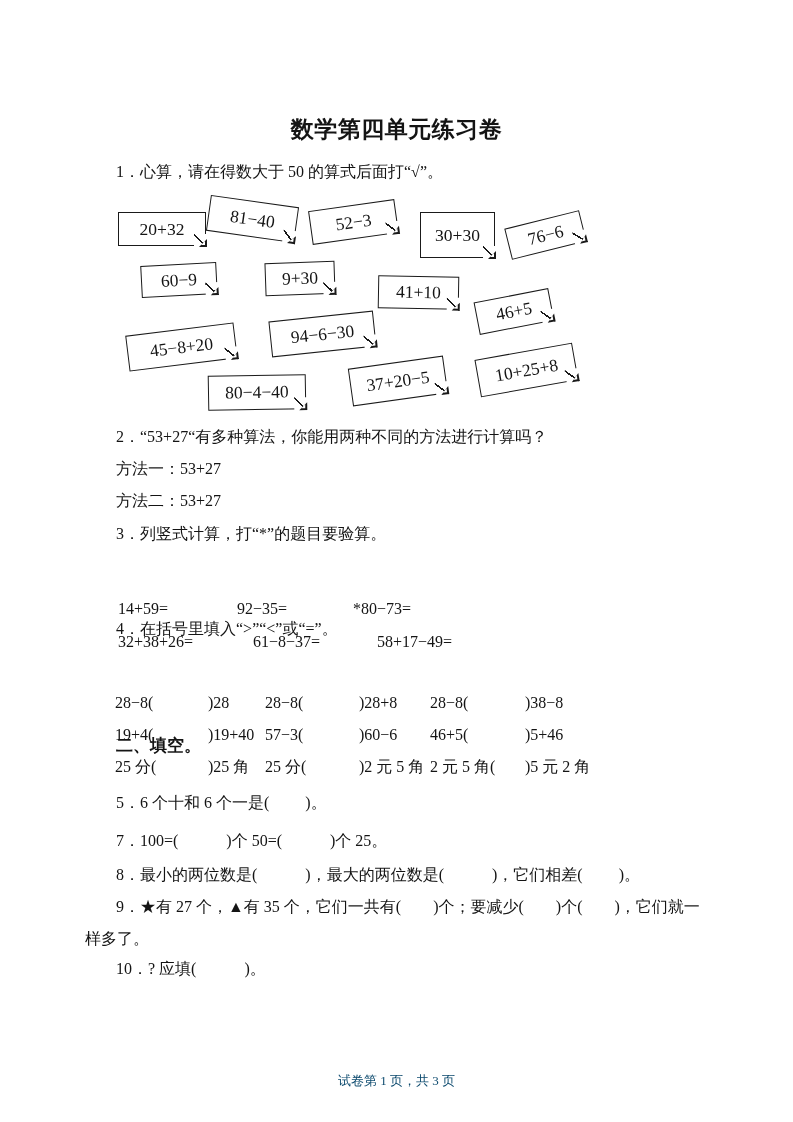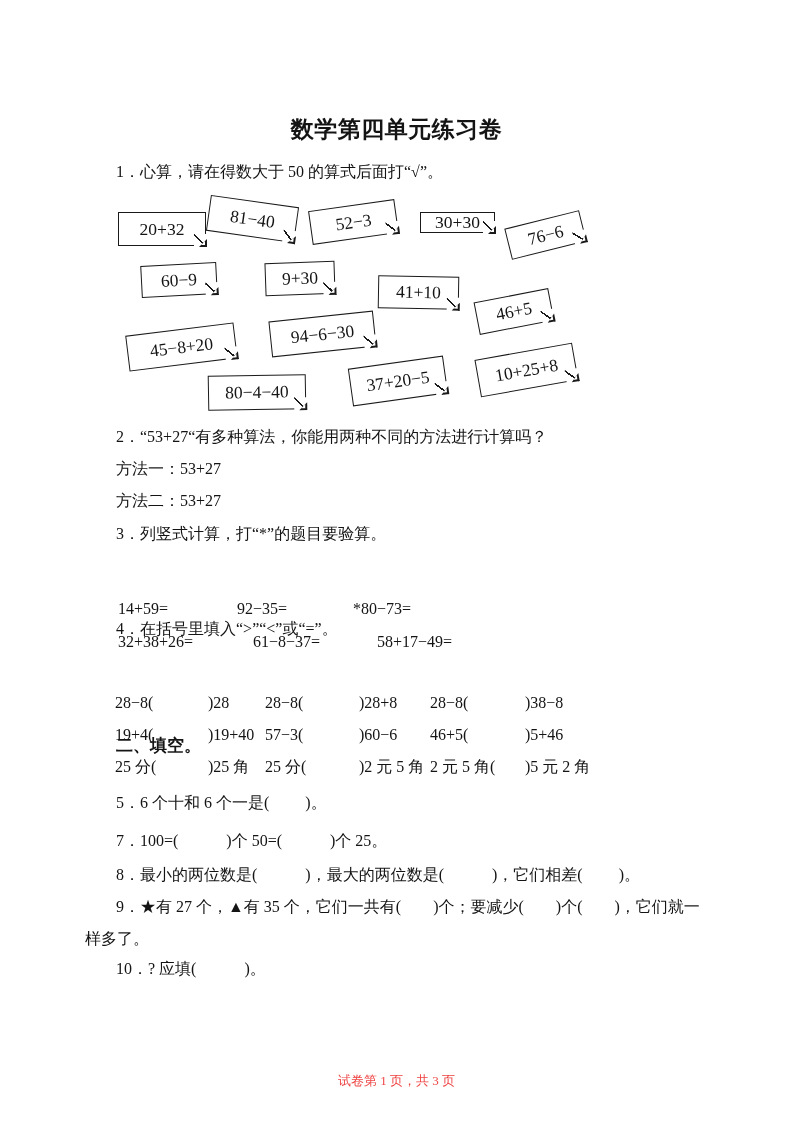--- a/index.html
+++ b/index.html
@@ -30,21 +30,21 @@
     content:"";position:absolute;right:0;bottom:0;width:0;height:0;
     border-bottom:8px solid #1a1a1a;border-left:8px solid transparent;
   }
   .fold::before{
     content:"";position:absolute;right:1.3px;bottom:1.3px;width:0;height:0;
     border-bottom:4.6px solid #fff;border-left:4.6px solid transparent;z-index:1;
   }
   .k1 {left:118px;top:212px;width:88px;height:34px;text-align:right;}
   .k2 {left:208px;top:201px;width:89px;height:36px;transform:rotate(8deg);}
   .k3 {left:310px;top:205px;width:87px;height:34px;transform:rotate(-8deg);}
-  .k4 {left:420px;top:212px;width:75px;height:21px;}
+  .k4 {left:420px;top:212px;width:75px;height:46px;}
   .k5 {left:507px;top:219px;width:77px;height:32px;transform:rotate(-14deg);}
   .k6 {left:141px;top:264px;width:76px;height:32px;transform:rotate(-3deg);}
   .k7 {left:265px;top:262px;width:70px;height:33px;transform:rotate(-2deg);}
   .k8 {left:378px;top:276px;width:81px;height:33px;transform:rotate(1deg);}
   .k9 {left:476px;top:295px;width:76px;height:33px;transform:rotate(-11deg);}
   .k10{left:127px;top:329px;width:109px;height:36px;transform:rotate(-7deg);}
   .k11{left:270px;top:316px;width:105px;height:36px;transform:rotate(-6deg);}
   .k12{left:477px;top:351px;width:99px;height:38px;transform:rotate(-10deg);}
   .k13{left:208px;top:375px;width:98px;height:35px;transform:rotate(-1deg);}
   .k14{left:350px;top:362px;width:96px;height:38px;transform:rotate(-8deg);}
@@ -53,21 +53,21 @@
   .row span{position:absolute;top:0;white-space:pre;margin-top:47px;}
   .q3row{left:118px;}
   .q4row{left:115px;}
   .q3r1 span:nth-child(1){left:0;}   .q3r1 span:nth-child(2){left:119px;} .q3r1 span:nth-child(3){left:235px;}
   .q3r2 span:nth-child(1){left:0;}   .q3r2 span:nth-child(2){left:135px;} .q3r2 span:nth-child(3){left:259px;}
   .q4row span:nth-child(1){left:0;}  .q4row span:nth-child(2){left:93px;text-align:center;}
   .q4row span:nth-child(3){left:150px;} .q4row span:nth-child(4){left:244px;}
   .q4row span:nth-child(5){left:315px;} .q4row span:nth-child(6){left:410px;}
   .footer{
     position:absolute;top:1072px;left:0;width:100%;text-align:center;
-    font-size:13px;color:#ef4444;white-space:pre;
+    font-size:13px;color:#0c4a6e;white-space:pre;
   }
 </style>
 </head>
 <body>
 
 <div class="page">
 
   <div class="title">数学第四单元练习卷</div>
 
   <div class="line" style="top:161px">1．心算，请在得数大于 50 的算式后面打“√”。</div>

